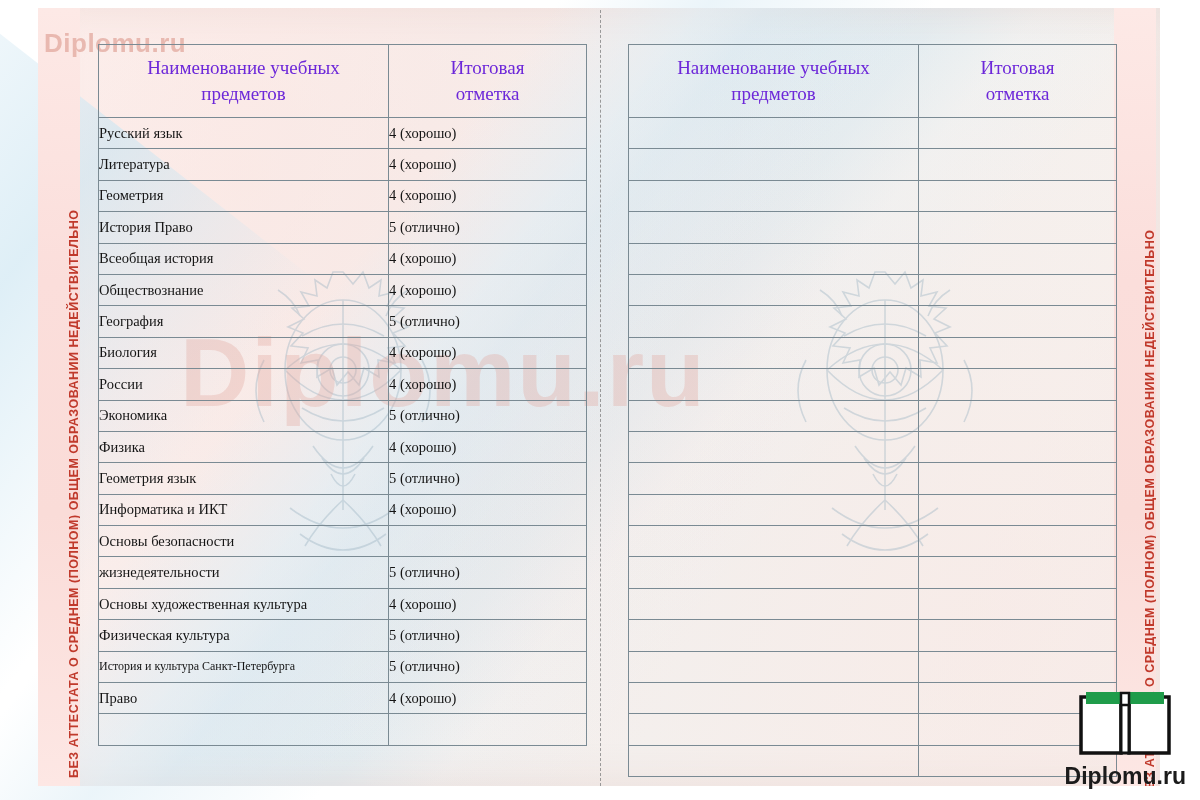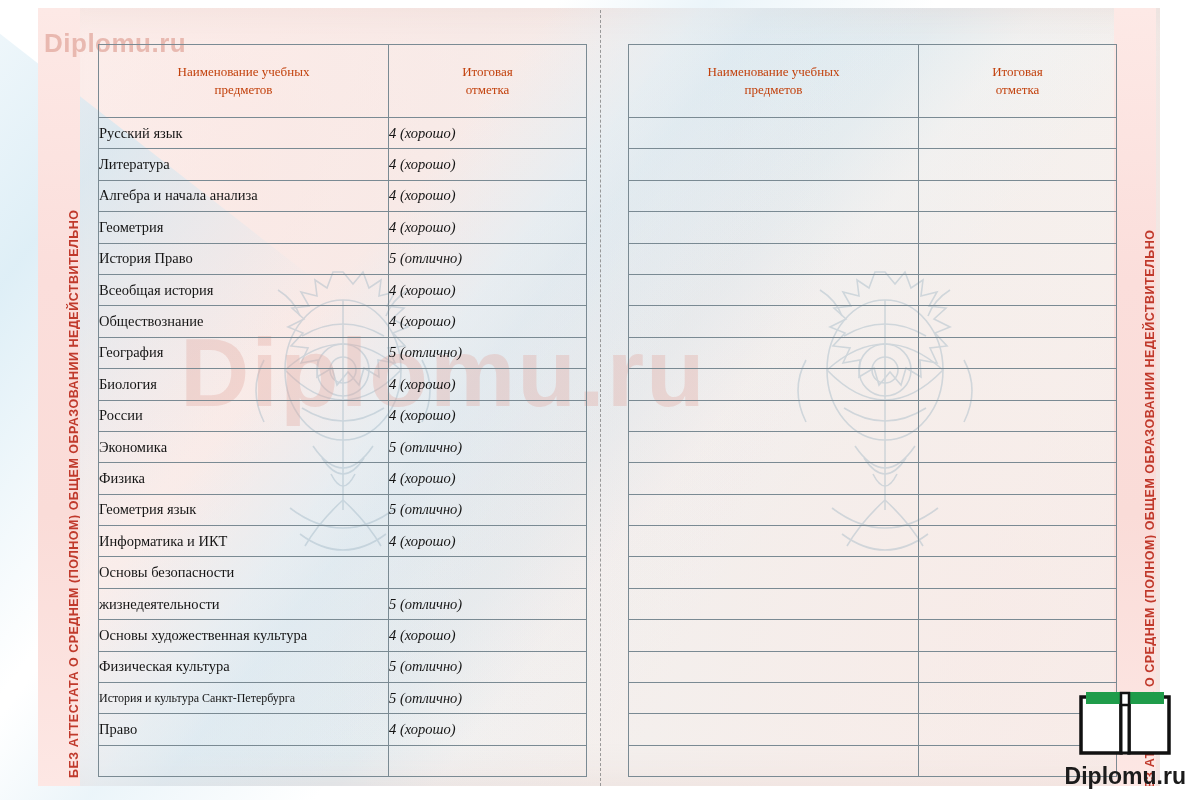--- a/index.html
+++ b/index.html
@@ -175,34 +175,34 @@
   }
   table.grades th,
   table.grades td {
     border: 1px solid #7a8a93;
     padding: 0;
     background: transparent;
   }
   table.grades th {
     height: 72px;
     font-weight: normal;
-    font-size: 13px;
-    color: #c2410c;
+    font-size: 19px;
+    color: #6d28d9;
     line-height: 1.35;
     vertical-align: middle;
     text-align: center;
   }
   table.grades td {
     height: 30.4px;
     font-size: 14.5px;
     color: #151515;
     vertical-align: middle;
   }
   td.subject { padding-left: 8px; }
-  td.mark    { padding-left: 12px; font-style: italic; }
+  td.mark    { padding-left: 12px; }
   col.c-subject { width: 290px; }
   col.c-mark    { width: 198px; }
 
   
   .brand {
     position: absolute;
     right: 14px;
     bottom: 10px;
     display: flex;
     flex-direction: column;
@@ -306,24 +306,20 @@
       <tbody>
         <tr>
             <td class="subject">Русский язык</td>
             <td class="mark">4 (хорошо)</td>
           </tr>
         <tr>
             <td class="subject">Литература</td>
             <td class="mark">4 (хорошо)</td>
           </tr>
         <tr>
-            <td class="subject">Алгебра и начала анализа</td>
-            <td class="mark">4 (хорошо)</td>
-          </tr>
-        <tr>
             <td class="subject">Геометрия</td>
             <td class="mark">4 (хорошо)</td>
           </tr>
         <tr>
             <td class="subject">История Право</td>
             <td class="mark">5 (отлично)</td>
           </tr>
         <tr>
             <td class="subject">Всеобщая история</td>
             <td class="mark">4 (хорошо)</td>

